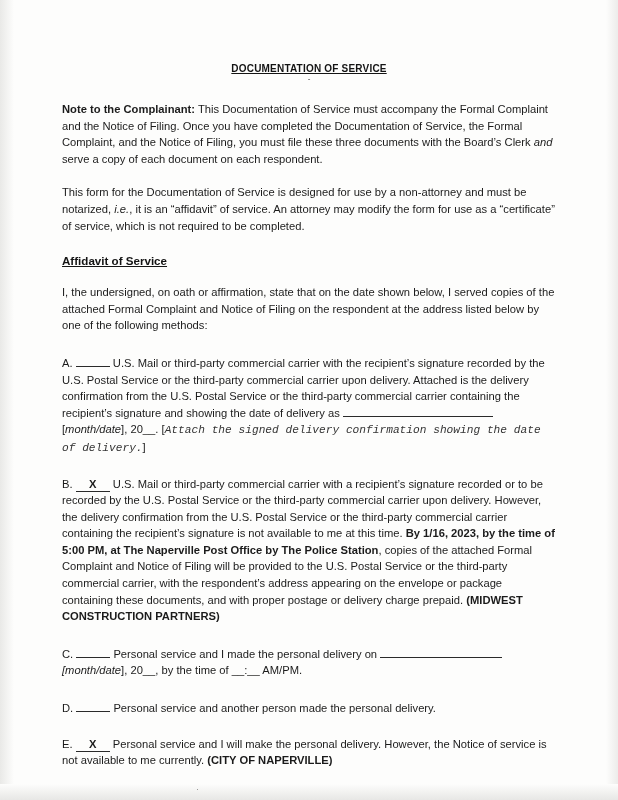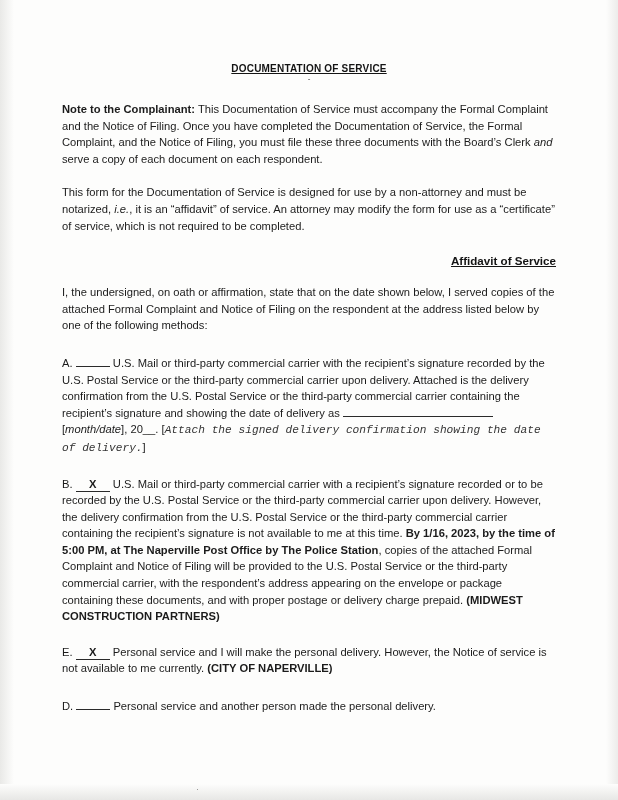--- a/index.html
+++ b/index.html
@@ -44,21 +44,21 @@
     margin: 19px 0 0 0;
     text-align: left;
     color: #1b1b1b;
   }
   p.gap {
     margin-top: 17px;
   }
   .b { font-weight: bold; }
   .i { font-style: italic; }
   .section-head {
-    text-align: right;
+    text-align: left;
     font-weight: bold;
     font-size: 11.6px;
     text-decoration: underline;
     margin: 20px 0 0 0;
     color: #141414;
   }
   .ul-blank {
     display: inline-block;
     border-bottom: 1px solid #2a2a2a;
     height: 11px;
@@ -120,19 +120,20 @@
   <p class="block gap"><span>This form for the Documentation of Service is designed for use by a non-attorney and must be notarized, </span><span class="i">i.e.</span><span>, it is an “affidavit” of service.  An attorney may modify the form for use as a “certificate” of service, which is not required to be completed.</span></p>
 
   <h2 class="section-head">Affidavit of Service</h2>
 
   <p class="block gap">I, the undersigned, on oath or affirmation, state that on the date shown below, I served copies of the attached Formal Complaint and Notice of Filing on the respondent at the address listed below by one of the following methods:</p>
 
   <p class="block item"><span>A.</span> <span class="xmark"></span><span>  U.S. Mail or third-party commercial carrier with the recipient’s signature recorded by the U.S. Postal Service or the third-party commercial carrier upon delivery.  Attached is the delivery confirmation from the U.S. Postal Service or the third-party commercial carrier containing the recipient’s signature and showing the date of delivery as </span><span class="ul-blank w-long"></span><br><span>[</span><span class="i">month/date</span><span>], 20__. [</span><span class="i faded">Attach the signed delivery confirmation showing the date of delivery.</span><span>]</span></p>
 
   <p class="block item"><span>B.</span> <span class="xmark">X</span><span>  U.S. Mail or third-party commercial carrier with a recipient’s signature recorded or to be recorded by the U.S. Postal Service or the third-party commercial carrier upon delivery.  However, the delivery confirmation from the U.S. Postal Service or the third-party commercial carrier containing the recipient’s signature is not available to me at this time.  </span><span class="b">By 1/16, 2023, by the time of 5:00 PM, at The Naperville Post Office by The Police Station</span><span>, copies of the attached Formal Complaint and Notice of Filing will be provided to the U.S. Postal Service or the third-party commercial carrier, with the respondent’s address appearing on the envelope or package containing these documents, and with proper postage or delivery charge prepaid. </span><span class="b">(MIDWEST CONSTRUCTION PARTNERS)</span></p>
 
+  <p class="block item"><span>C.</span> <span class="xmark"></span><span>  Personal service and I made the personal delivery on </span><span class="ul-blank w-xlong"></span> <span class="i">[</span><span class="i">month/date</span><span>], 20__, by the time of __:__ AM/PM.</span></p>
+
+  <p class="block item"><span>D.</span> <span class="xmark"></span><span>  Personal service and another person made the personal delivery.</span></p>
 
   <p class="block item"><span>E.</span> <span class="xmark">X</span><span>  Personal service and I will make the personal delivery.  However, the Notice of service is not available to me currently.  </span><span class="b">(CITY OF NAPERVILLE)</span></p>
-
-  <p class="block item"><span>D.</span> <span class="xmark"></span><span>  Personal service and another person made the personal delivery.</span></p>
 
   <div class="bottom-tick">·</div>
 </div>
 
 </body></html>

